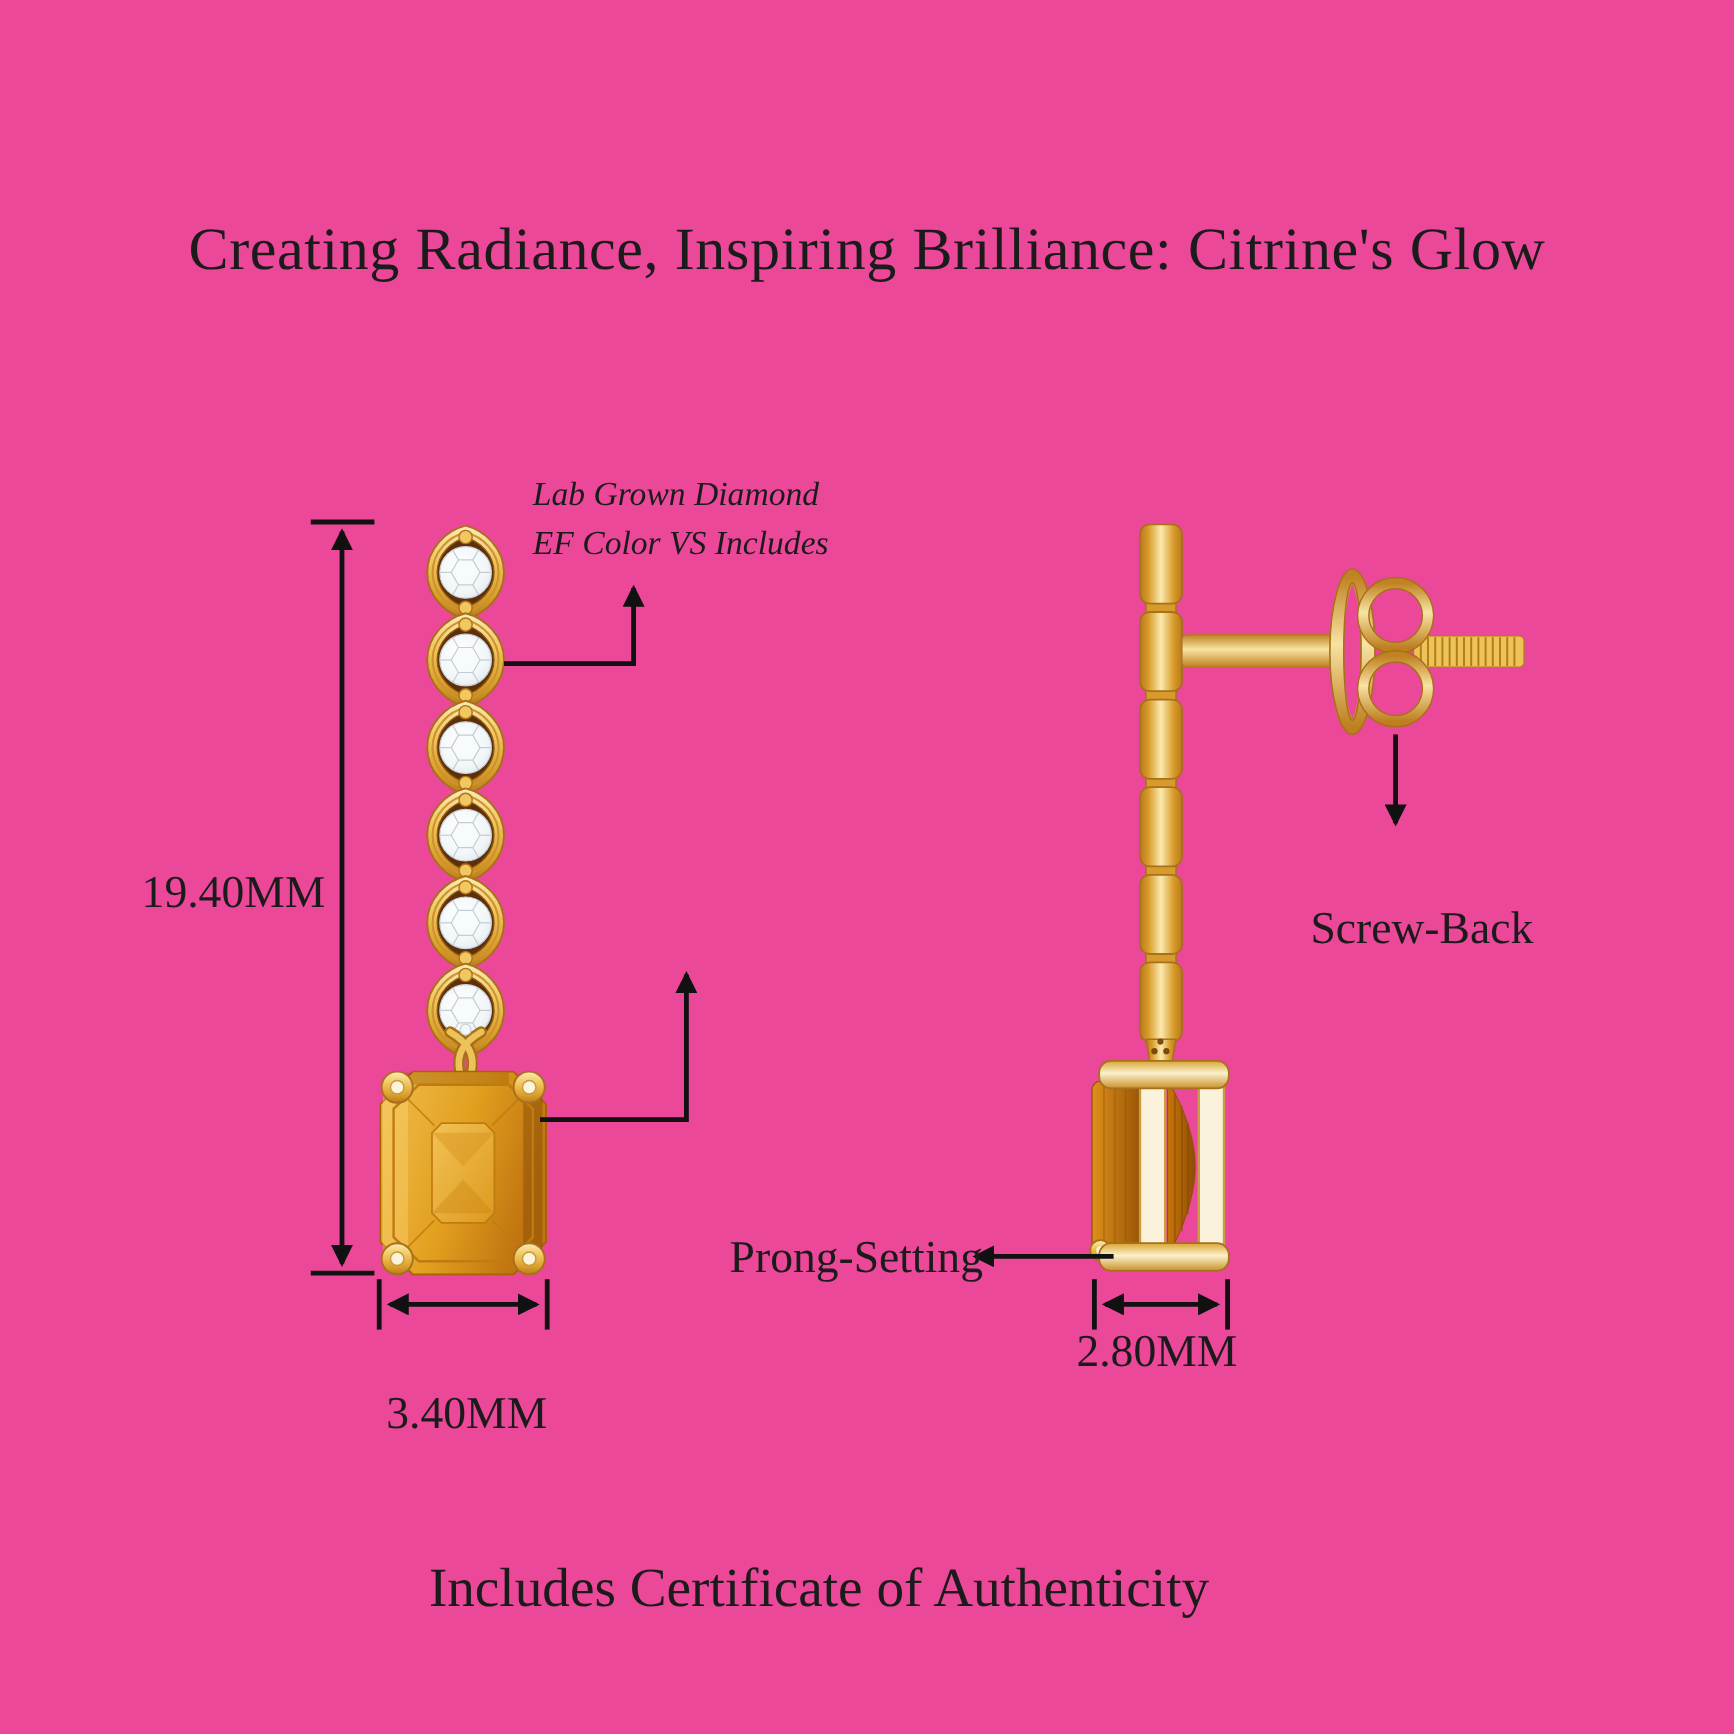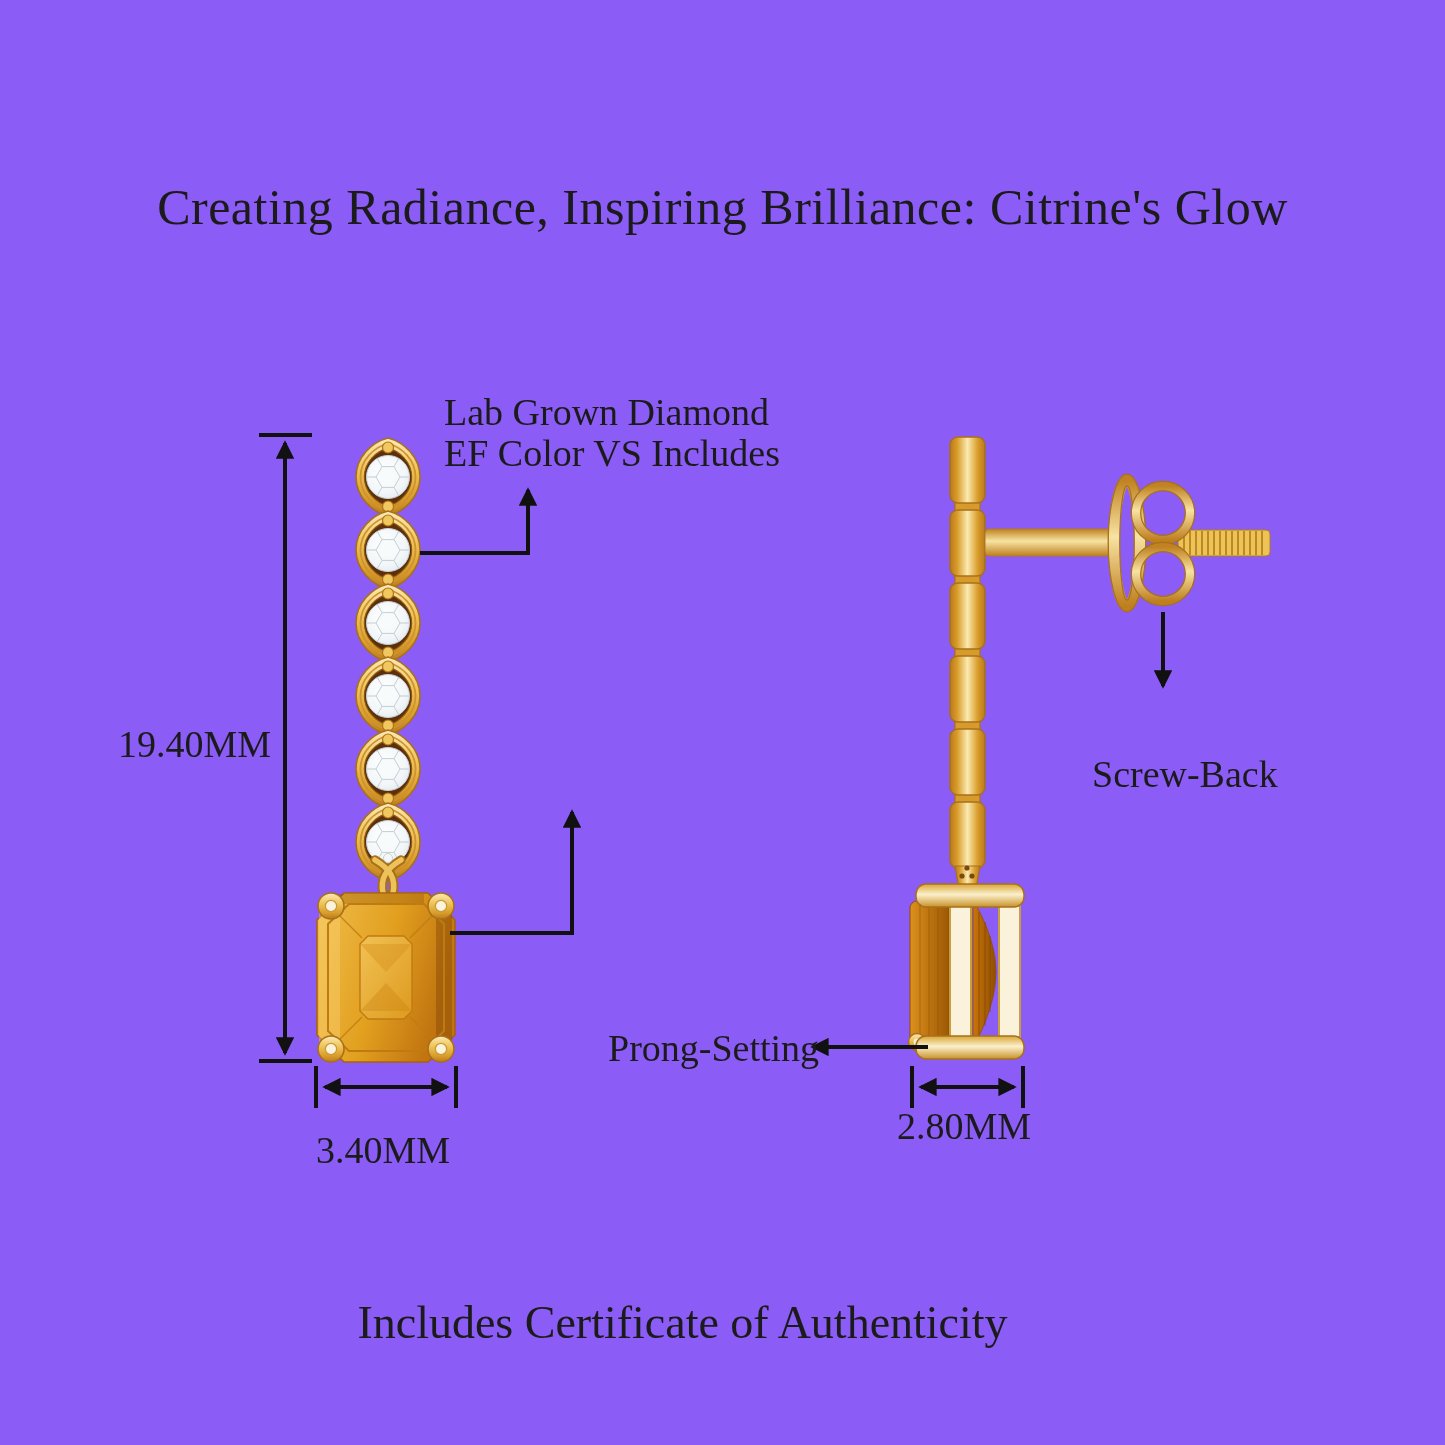--- a/index.html
+++ b/index.html
@@ -1,45 +1,45 @@
 <!DOCTYPE html>
 <html><head>
 <meta charset="utf-8">
 <style>
   html,body{margin:0;padding:0;background:#ffffff;}
   .stage{
     position:relative;
     width:1445px;height:1445px;
-    background:#8b5cf6;
+    background:#ec4899;
     font-family:"Liberation Serif","DejaVu Serif",serif;
     color:#1b1b1b;
     overflow:hidden;
   }
   .stage svg.art{position:absolute;left:0;top:0;}
   .txt{position:absolute;white-space:nowrap;}
   .title{
     left:0;top:178px;width:100%;
     text-align:center;
     font-size:50px;letter-spacing:0.5px;
   }
   .footer{
     left:0;top:1296px;width:100%;
     text-align:center;
     transform:translateX(-40px);
     font-size:46px;
   }
-  .ann{font-size:38px;line-height:41px;}
+  .ann{font-size:28px;line-height:41px;font-style:italic;}
   .ann-diamond{left:444px;top:392px;}
   .ann-citrine{left:437px;top:706px;}
   .lbl{font-size:38px;}
   .lbl-screw{left:1092px;top:736px;margin-top:16px;}
   .lbl-prong{left:608px;top:1026px;width:192px;text-align:right;}
   .dim{font-size:38px;}
   .dim-height{left:118px;top:722px;width:142px;text-align:center;}
-  .dim-front{left:316px;top:1128px;width:140px;text-align:left;}
+  .dim-front{left:316px;top:1156px;width:140px;text-align:right;}
   .dim-side{left:897px;top:1104px;width:140px;text-align:left;}
 </style>
 </head>
 <body>
 
 <div class="stage">
 
   <svg class="art" width="1445" height="1445" viewBox="0 0 1445 1445">
     <defs>
       <linearGradient id="goldV" x1="0" y1="0" x2="0" y2="1">

